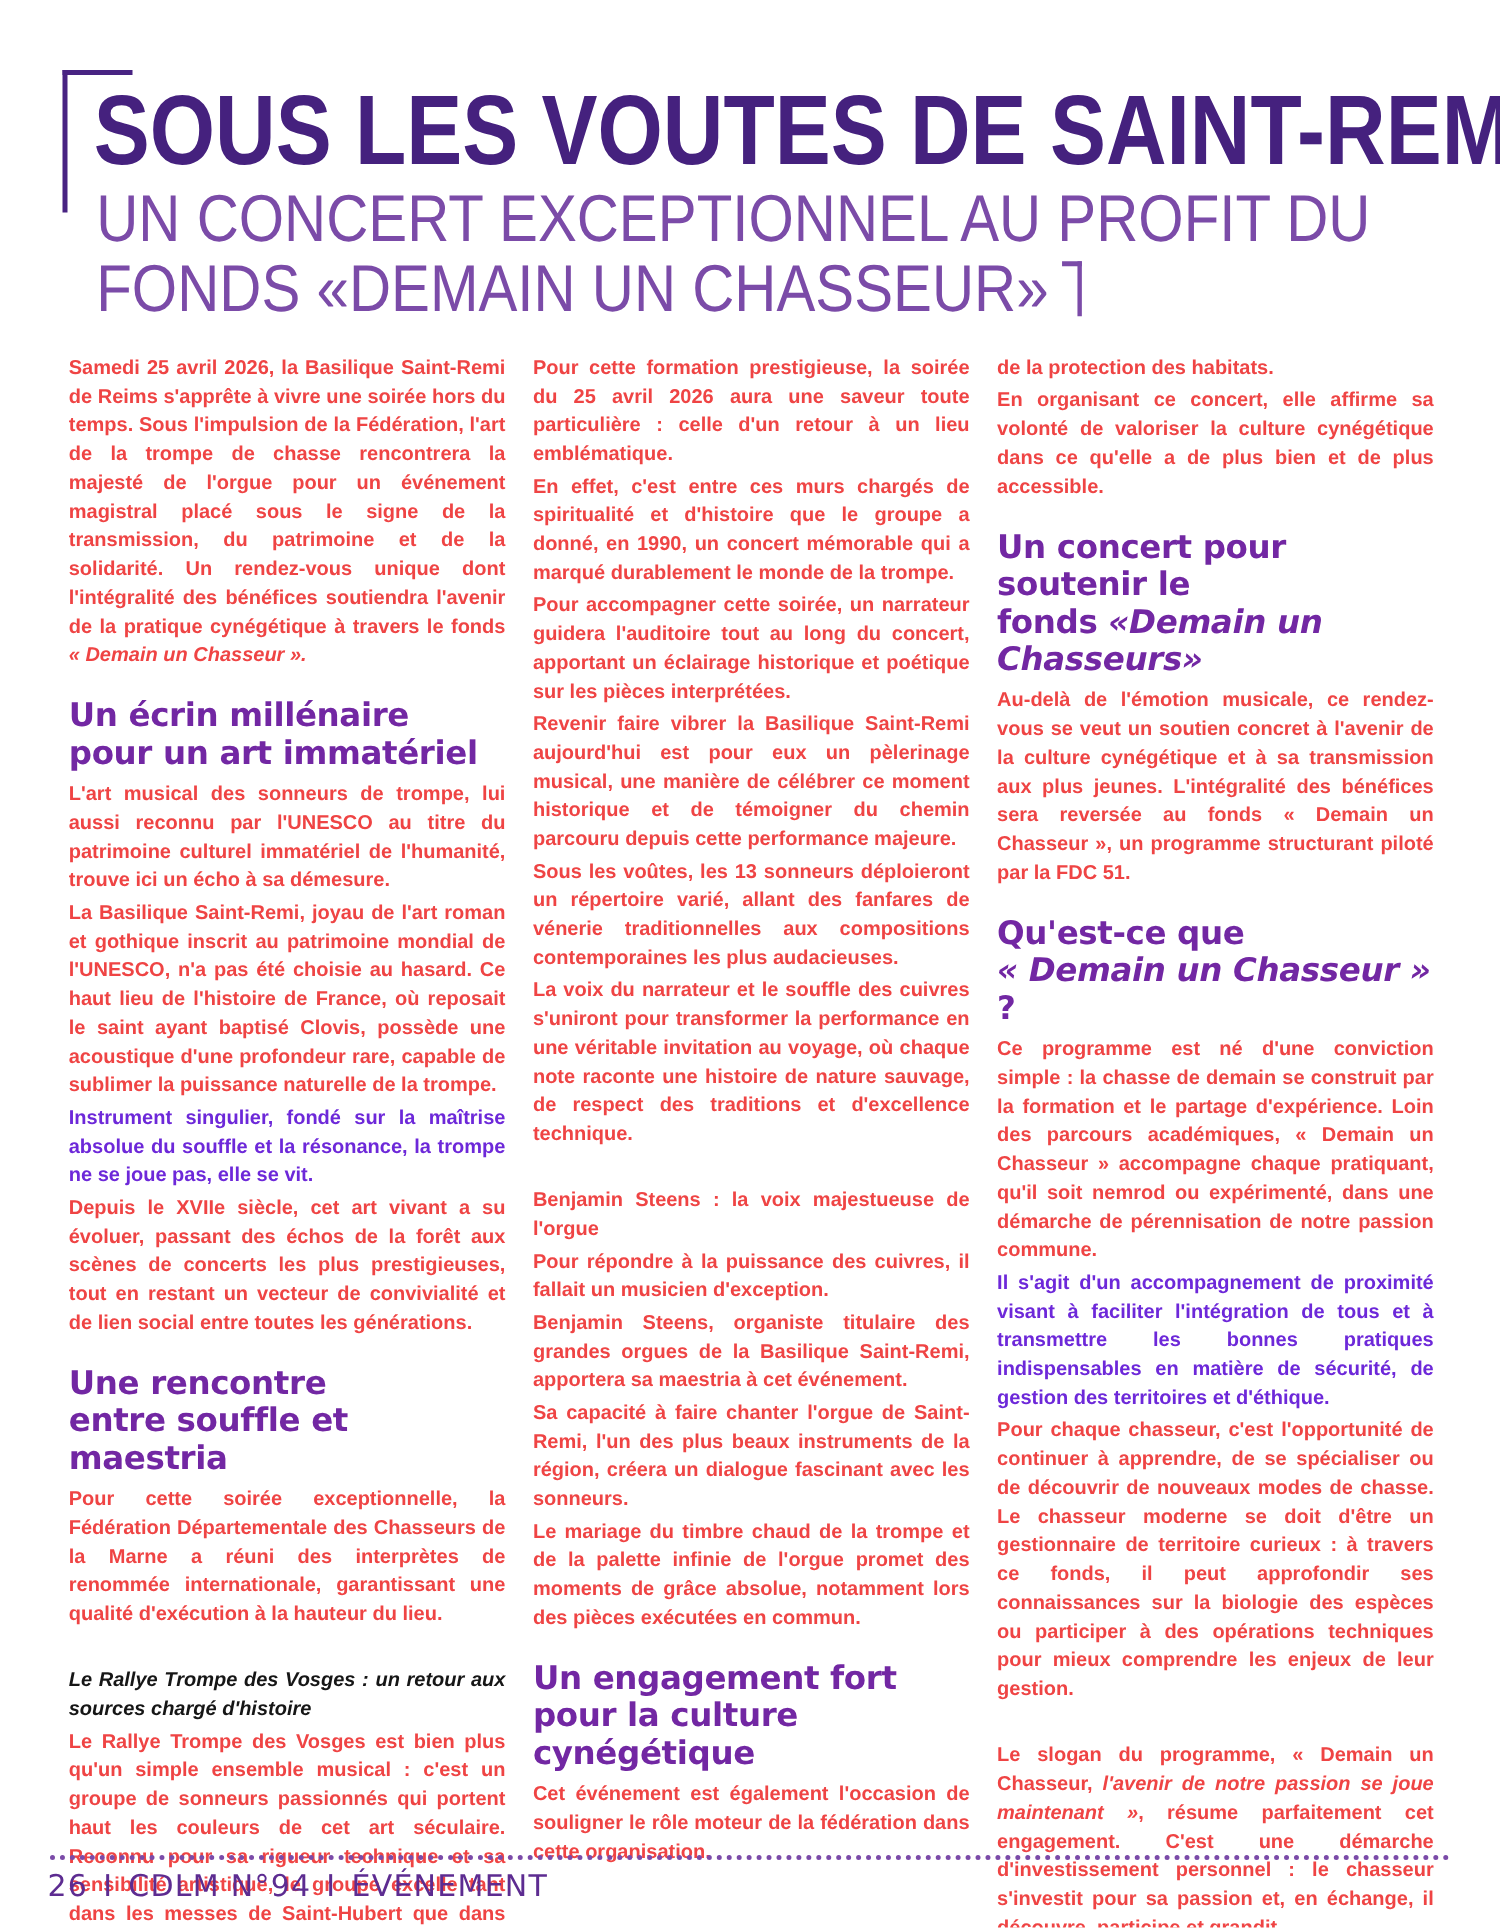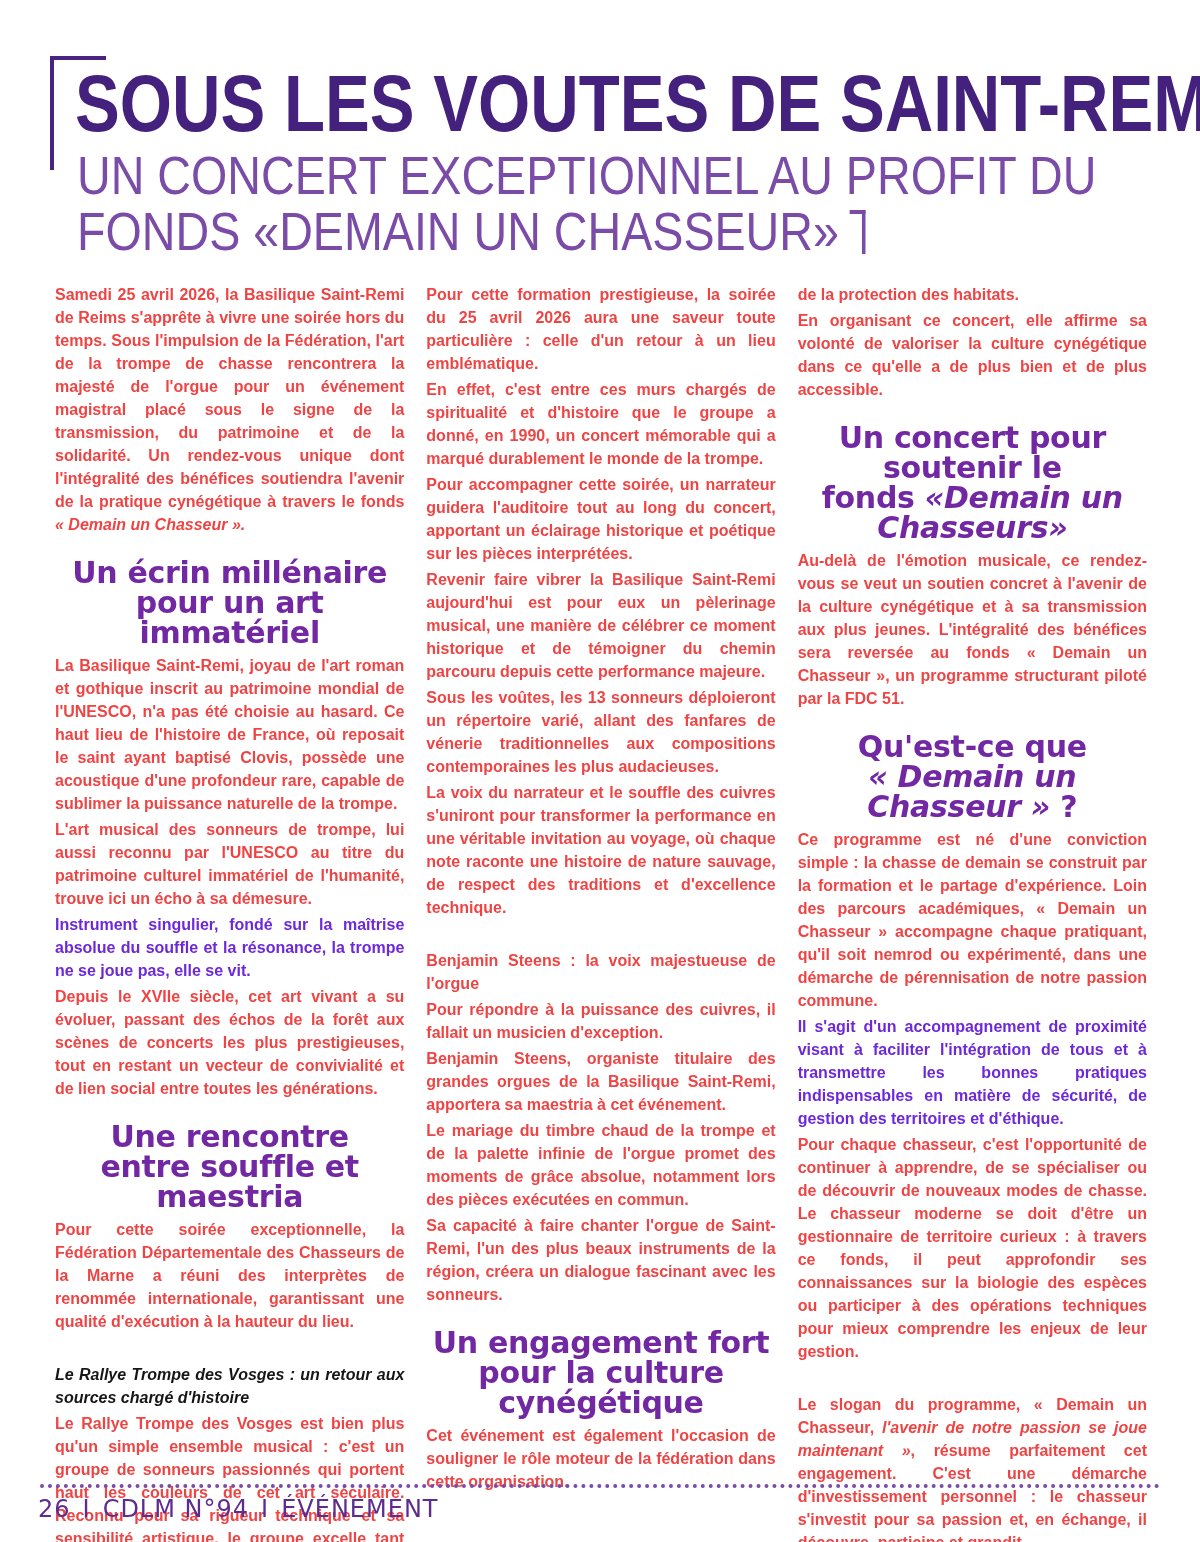--- a/index.html
+++ b/index.html
@@ -35,22 +35,22 @@
   .col{flex:1;min-width:0;}
   .col p{
     margin:0 0 3px 0;font-size:16px;line-height:23px;text-align:justify;
     font-weight:600;color:#ef4444;
   }
   .col p.lite{font-weight:700;color:#6d28d9;}
   .ital{font-style:italic;}
   .bold{font-weight:700;}
   h2{
     font-family:"DejaVu Sans",sans-serif;
-    margin:0 0 6px 0;font-size:30px;line-height:30px;color:#7227a3;
-    font-weight:bold;letter-spacing:-.3px;text-align:center;
+    margin:0 0 6px 0;font-size:26px;line-height:30px;color:#7227a3;
+    font-weight:bold;letter-spacing:-.3px;
   }
   .mt1{margin-top:22px !important;}
   .mt2{margin-top:30px !important;}
   .subhead{font-weight:700 !important;color:#161616 !important;font-style:italic;}
   
   .footer-rule{
     position:absolute;left:40px;right:40px;top:1484px;height:0;
     border-top:4px dotted #7b4ba8;
   }
   .footer{
@@ -69,42 +69,42 @@
 <div class="subtitle">
   <span>UN CONCERT EXCEPTIONNEL AU PROFIT DU</span><br>
   <span>FONDS «DEMAIN UN CHASSEUR»</span><span class="corner-close"></span>
 </div>
 
 <div class="cols">
 
   <div class="col">
     <p><span>Samedi 25 avril 2026, la Basilique Saint-Remi de Reims s'apprête à vivre une soirée hors du temps. Sous l'impulsion de la Fédération, l'art de la trompe de chasse rencontrera la majesté de l'orgue pour un événement magistral placé sous le signe de la transmission, du patrimoine et de la solidarité. Un rendez-vous unique dont l'intégralité des bénéfices soutiendra l'avenir de la pratique cynégétique à travers le fonds </span><span class="ital">« Demain un Chasseur ».</span></p>
     <h2 class="mt1"><span>Un écrin millénaire</span><br><span>pour un art immatériel</span></h2>
+    <p>L'art musical des sonneurs de trompe, lui aussi reconnu par l'UNESCO au titre du patrimoine culturel immatériel de l'humanité, trouve ici un écho à sa démesure.</p>
     <p>La Basilique Saint-Remi, joyau de l'art roman et gothique inscrit au patrimoine mondial de l'UNESCO, n'a pas été choisie au hasard. Ce haut lieu de l'histoire de France, où reposait le saint ayant baptisé Clovis, possède une acoustique d'une profondeur rare, capable de sublimer la puissance naturelle de la trompe.</p>
-    <p>L'art musical des sonneurs de trompe, lui aussi reconnu par l'UNESCO au titre du patrimoine culturel immatériel de l'humanité, trouve ici un écho à sa démesure.</p>
     <p class="lite">Instrument singulier, fondé sur la maîtrise absolue du souffle et la résonance, la trompe ne se joue pas, elle se vit.</p>
     <p>Depuis le XVIIe siècle, cet art vivant a su évoluer, passant des échos de la forêt aux scènes de concerts les plus prestigieuses, tout en restant un vecteur de convivialité et de lien social entre toutes les générations.</p>
     <h2 class="mt1"><span>Une rencontre</span><br><span>entre souffle et maestria</span></h2>
     <p>Pour cette soirée exceptionnelle, la Fédération Départementale des Chasseurs de la Marne a réuni des interprètes de renommée internationale, garantissant une qualité d'exécution à la hauteur du lieu.</p>
     <p class="subhead mt2">Le Rallye Trompe des Vosges : un retour aux sources chargé d'histoire</p>
     <p>Le Rallye Trompe des Vosges est bien plus qu'un simple ensemble musical : c'est un groupe de sonneurs passionnés qui portent haut les couleurs de cet art séculaire. Reconnu pour sa rigueur technique et sa sensibilité artistique, le groupe excelle tant dans les messes de Saint-Hubert que dans les concours internationaux.</p>
   </div>
 
   <div class="col">
     <p>Pour cette formation prestigieuse, la soirée du 25 avril 2026 aura une saveur toute particulière : celle d'un retour à un lieu emblématique.</p>
     <p>En effet, c'est entre ces murs chargés de spiritualité et d'histoire que le groupe a donné, en 1990, un concert mémorable qui a marqué durablement le monde de la trompe.</p>
     <p>Pour accompagner cette soirée, un narrateur guidera l'auditoire tout au long du concert, apportant un éclairage historique et poétique sur les pièces interprétées.</p>
     <p>Revenir faire vibrer la Basilique Saint-Remi aujourd'hui est pour eux un pèlerinage musical, une manière de célébrer ce moment historique et de témoigner du chemin parcouru depuis cette performance majeure.</p>
     <p>Sous les voûtes, les 13 sonneurs déploieront un répertoire varié, allant des fanfares de vénerie traditionnelles aux compositions contemporaines les plus audacieuses.</p>
     <p>La voix du narrateur et le souffle des cuivres s'uniront pour transformer la performance en une véritable invitation au voyage, où chaque note raconte une histoire de nature sauvage, de respect des traditions et d'excellence technique.</p>
     <p class="mt2"><span class="bold">Benjamin Steens :</span><span class="lite"> la voix majestueuse de l'orgue</span></p>
     <p>Pour répondre à la puissance des cuivres, il fallait un musicien d'exception.</p>
     <p>Benjamin Steens, organiste titulaire des grandes orgues de la Basilique Saint-Remi, apportera sa maestria à cet événement.</p>
+    <p>Sa capacité à faire chanter l'orgue de Saint-Remi, l'un des plus beaux instruments de la région, créera un dialogue fascinant avec les sonneurs.</p>
     <p>Le mariage du timbre chaud de la trompe et de la palette infinie de l'orgue promet des moments de grâce absolue, notamment lors des pièces exécutées en commun.</p>
-    <p>Sa capacité à faire chanter l'orgue de Saint-Remi, l'un des plus beaux instruments de la région, créera un dialogue fascinant avec les sonneurs.</p>
     <h2 class="mt1"><span>Un engagement fort</span><br><span>pour la culture cynégétique</span></h2>
     <p>Cet événement est également l'occasion de souligner le rôle moteur de la fédération dans cette organisation.</p>
 
   </div>
 
   <div class="col">
     <p>de la protection des habitats.</p>
     <p>En organisant ce concert, elle affirme sa volonté de valoriser la culture cynégétique dans ce qu'elle a de plus bien et de plus accessible.</p>
     <h2 class="mt1"><span>Un concert pour soutenir le</span><br><span>fonds </span><span class="ital">«Demain un Chasseurs»</span></h2>
     <p>Au-delà de l'émotion musicale, ce rendez-vous se veut un soutien concret à l'avenir de la culture cynégétique et à sa transmission aux plus jeunes. L'intégralité des bénéfices sera reversée au fonds « Demain un Chasseur », un programme structurant piloté par la FDC 51.</p>

